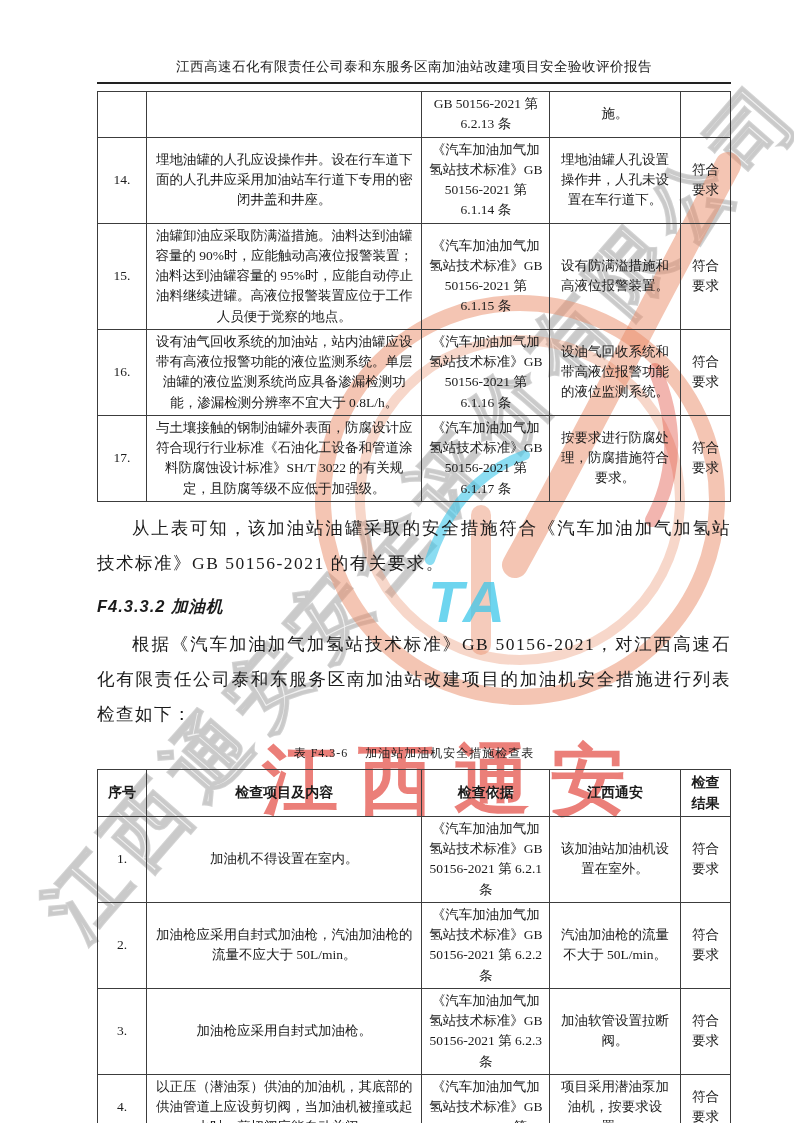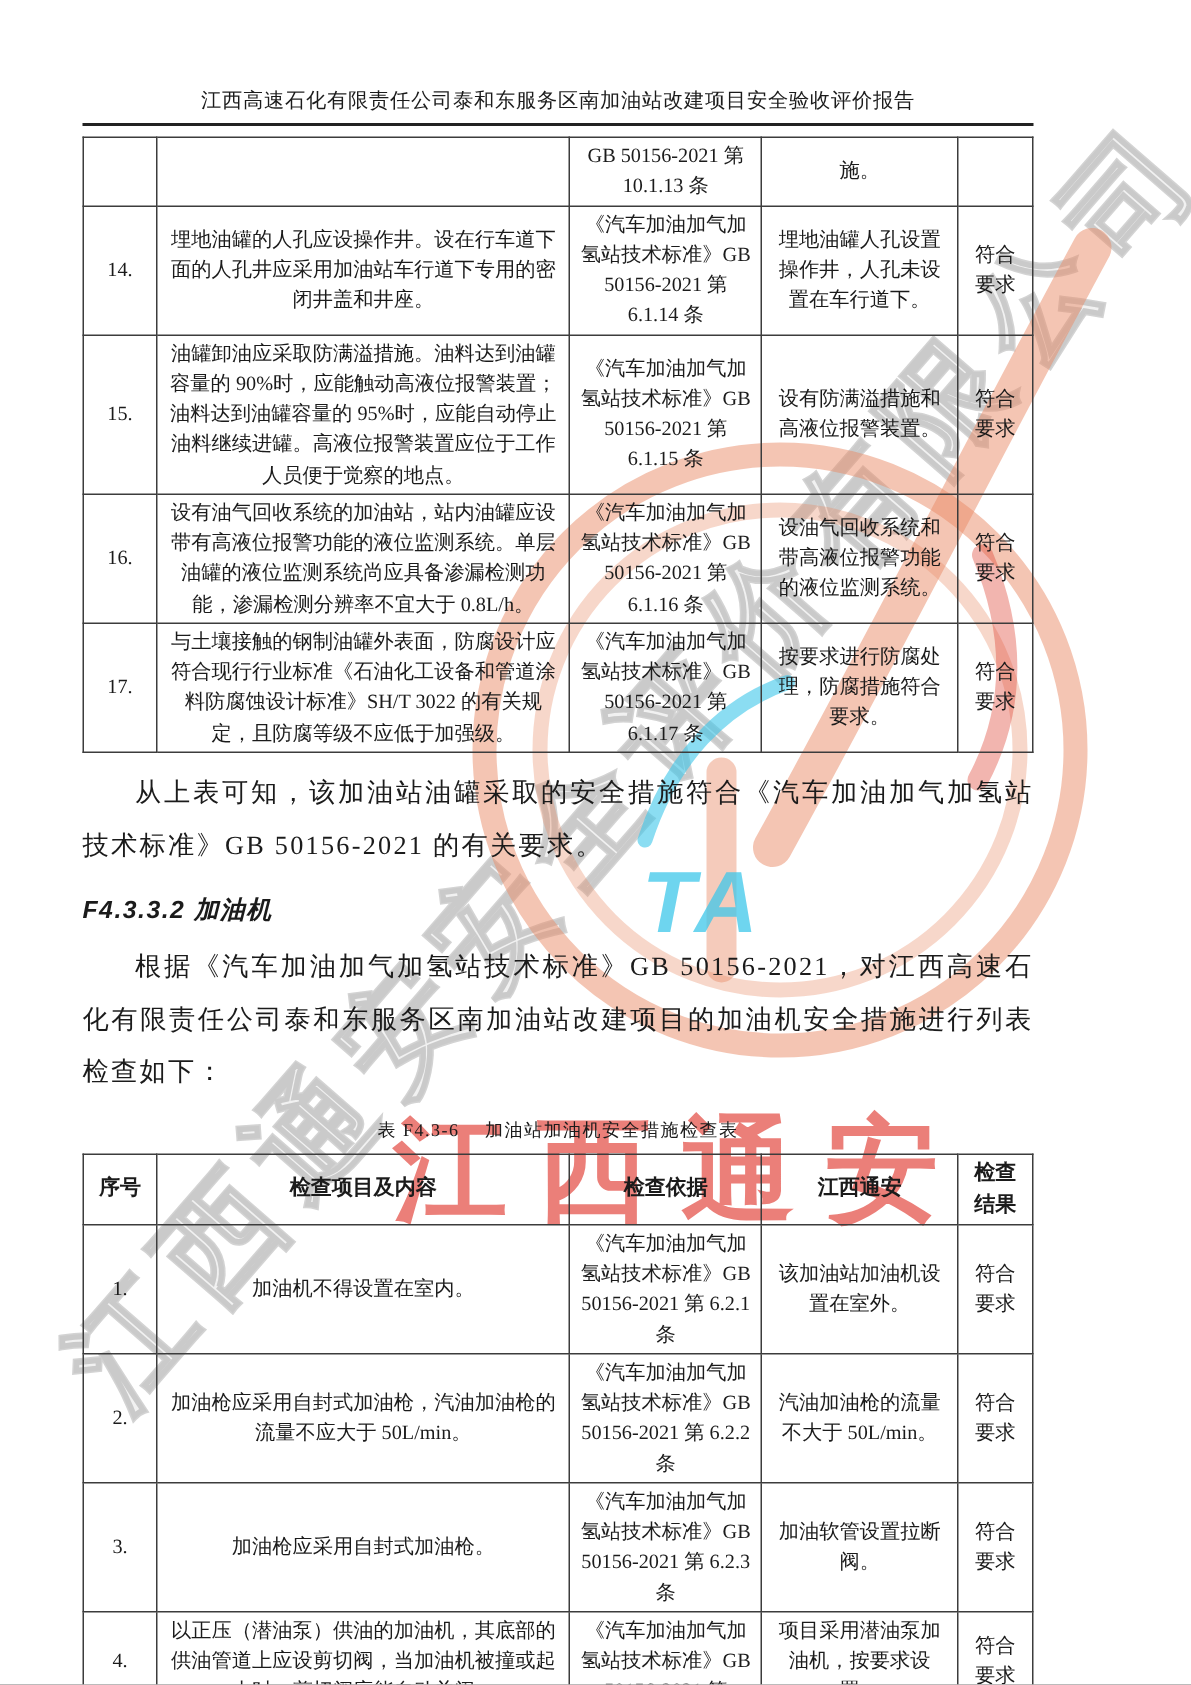--- a/index.html
+++ b/index.html
@@ -41,21 +41,21 @@
     color:rgba(223,48,38,0.62);
     text-align:right;
   }
   .wm-cyan-letters {
     position:absolute; left:428px; top:568px;
     font-family:"Liberation Sans", sans-serif; font-weight:bold; font-style:italic;
     font-size:58px; letter-spacing:4px;
     color:rgba(62,199,233,0.75);
   }
   
-  .content { position:absolute; inset:0; z-index:2; padding:58px 63px 0 55px; }
+  .content { position:absolute; inset:0; z-index:2; padding:58px 63px 0 97px; }
   .doc-header { width:634px; text-align:center; padding-bottom:6px;
     border-bottom:2px solid #222; }
   .doc-header-title { font-size:13.5px; letter-spacing:0.5px; }
 
   table.tbl { width:634px; border-collapse:collapse; table-layout:fixed; margin-top:7px; }
   table.tbl td, table.tbl th {
     border:1px solid #3c3c3c; font-weight:normal;
     font-size:13.5px; line-height:1.5; padding:2px 6px;
     text-align:center; vertical-align:middle; word-break:break-word;
   }
@@ -119,21 +119,21 @@
         <col class="col-seq">
           <col class="col-item">
           <col class="col-basis">
           <col class="col-situ">
           <col class="col-res">
       </colgroup>
       <tbody>
         <tr class="h43">
           <td></td>
           <td class="c-item"></td>
-          <td class="c-basis">GB 50156-2021 第 10.1.13 条</td>
+          <td class="c-basis">GB 50156-2021 第 6.2.13 条</td>
           <td class="c-situ">施。</td>
           <td class="c-res"></td>
         </tr>
         <tr class="h70">
           <td>14.</td>
           <td class="c-item">埋地油罐的人孔应设操作井。设在行车道下面的人孔井应采用加油站车行道下专用的密闭井盖和井座。</td>
           <td class="c-basis">《汽车加油加气加氢站技术标准》GB 50156-2021 第 6.1.14 条</td>
           <td class="c-situ">埋地油罐人孔设置操作井，人孔未设置在车行道下。</td>
           <td class="c-res">符合要求</td>
         </tr>

